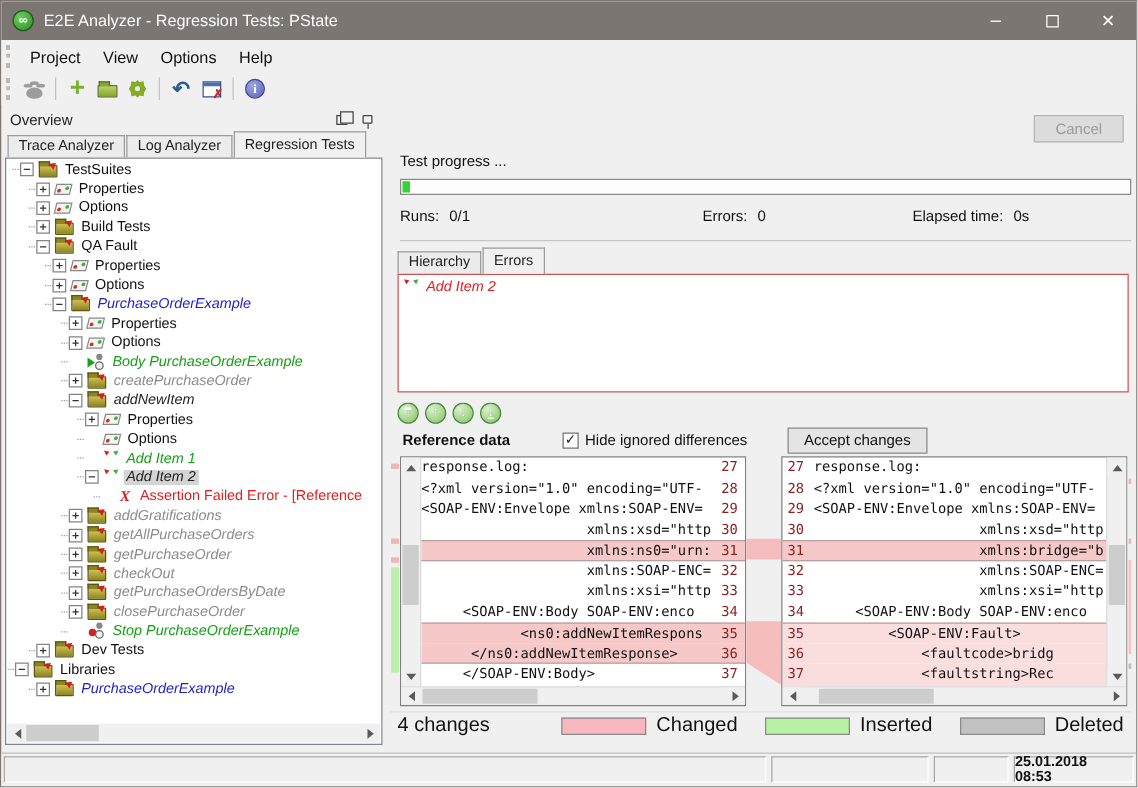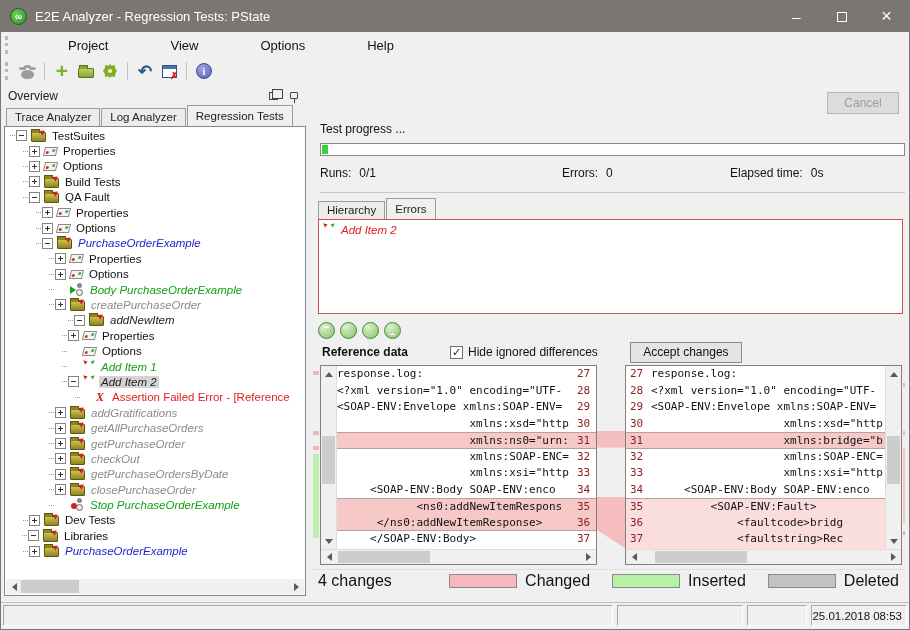--- a/index.html
+++ b/index.html
@@ -8,21 +8,21 @@
 
   
   .titlebar { height:31px; background:#7b7672; color:#fff; display:flex; align-items:center; flex:none; }
   .app-icon { width:17px; height:17px; border-radius:50%; background:radial-gradient(circle at 35% 35%, #6ecf5a, #2e8b2e); border:1px solid #1e5e1e; color:#fff; font-size:10px; font-weight:bold; display:flex; align-items:center; justify-content:center; margin:0 8px 0 9px; }
   .title-text { font-size:13px; }
   .tb-spacer { flex:1; }
   .cap-btn { width:45px; height:31px; display:flex; align-items:center; justify-content:center; color:#fff; font-size:15px; }
   .cap-max-glyph { width:10px; height:10px; border:1px solid #fff; }
 
   
-  .menubar { height:26px; display:flex; align-items:center; background:#f0f0f0; flex:none;gap:44px; }
+  .menubar { height:26px; display:flex; align-items:center; background:#f0f0f0; flex:none; }
   .grip { width:5px; height:18px; border-left:3px dotted #b9b9b9; margin:0 5px 0 4px; }
   .menu-item { font-size:13px; color:#111; padding:4px 9px; }
   .toolbar { height:26px; display:flex; align-items:center; background:#f0f0f0; flex:none; }
   .tb-sep { width:1px; height:18px; background:#c3c3c3; margin:0 5px; }
   .tbi { width:22px; height:20px; display:flex; align-items:center; justify-content:center; position:relative; margin:0 1px; }
   .tb-paw { width:13px; height:9px; background:#9c9c9c; border-radius:50% 50% 45% 45%; margin-top:7px; box-shadow:-5px -6px 0 -3px #9c9c9c, 0 -8px 0 -3px #9c9c9c, 5px -6px 0 -3px #9c9c9c; }
   .tb-add { color:#7cb232; font-size:21px; font-weight:bold; line-height:18px; }
   .tb-open { width:16px; height:10px; background:linear-gradient(#b9d36a,#86a62c); border:1px solid #5d7518; border-radius:1px; position:relative; margin-top:4px; }
   .tb-open::before { content:""; position:absolute; top:-4px; left:0; width:7px; height:3px; background:#86a62c; border:1px solid #5d7518; border-bottom:none; }
   .gear-shape { width:14px; height:14px; background:#85ad23; clip-path:polygon(50% 0,62% 12%,85% 7%,88% 32%,100% 50%,88% 68%,85% 93%,62% 88%,50% 100%,38% 88%,15% 93%,12% 68%,0 50%,12% 32%,15% 7%,38% 12%); position:relative; }
@@ -144,21 +144,21 @@
   .bb { border-bottom:1px solid #b8a0a0; }
   .pane .hscroll2 { height:15px; flex:none; background:#f0f0f0; border-top:1px solid #dcdcdc; display:flex; align-items:center; }
   .gutter { width:28px; flex:none; background:#f0f0f0; }
   .legend-row { display:flex; align-items:center; height:22px; flex:none; font-size:16px; color:#111; padding:0 6px; border-top:1px solid #e0e0e0; margin-top:4px; }
   .legend-items { margin-left:auto; display:flex; align-items:center; }
   .sw { width:68px; height:14px; border:1px solid #8a8a8a; margin:0 8px 0 22px; }
   
   .statusbar { height:27px; flex:none; border-top:1px solid #c0c0c0; display:flex; align-items:stretch; padding:2px 2px 3px 2px; background:#f0f0f0; }
   .sb-cell { border:1px solid; border-color:#a8a8a8 #ffffff #ffffff #a8a8a8; margin-right:4px; }
   .sb-c1 { width:610px; } .sb-c2 { width:126px; } .sb-c3 { width:60px; }
-  .sb-c4 { flex:1; margin-right:0; font-size:11.5px; color:#111; display:flex; align-items:center; justify-content:flex-end; padding-right:4px; }
+  .sb-c4 { flex:1; margin-right:0; font-size:11.5px; color:#111; display:flex; align-items:center; justify-content:flex-end; padding-right:4px;font-weight:bold; }
 </style>
 </head>
 <body>
 
 <div class="window">
 
   <div class="titlebar">
     <div class="app-icon">∞</div>
     <div class="title-text">E2E Analyzer - Regression Tests: PState</div>
     <div class="tb-spacer"></div>
@@ -286,21 +286,21 @@
               <span class="exp-sp"></span>
               <span class="ti ti-start"></span>
               <span class="lbl st-green">Body PurchaseOrderExample</span>
             </div>
             <div class="tree-row" style="padding-left:43px">
               <span class="stub"></span>
               <span class="exp plus"></span>
               <span class="ti ti-suite"></span>
               <span class="lbl st-gray">createPurchaseOrder</span>
             </div>
-            <div class="tree-row" style="padding-left:62px">
+            <div class="tree-row" style="padding-left:43px">
               <span class="stub"></span>
               <span class="exp minus"></span>
               <span class="ti ti-suite"></span>
               <span class="lbl st-bitalic">addNewItem</span>
             </div>
             <div class="tree-row" style="padding-left:56px">
               <span class="stub"></span>
               <span class="exp plus"></span>
               <span class="ti ti-prop"></span>
               <span class="lbl st-black">Properties</span>
@@ -370,21 +370,21 @@
               <span class="exp-sp"></span>
               <span class="ti ti-stop"></span>
               <span class="lbl st-green">Stop PurchaseOrderExample</span>
             </div>
             <div class="tree-row" style="padding-left:17px">
               <span class="stub"></span>
               <span class="exp plus"></span>
               <span class="ti ti-suite"></span>
               <span class="lbl st-black">Dev Tests</span>
             </div>
-            <div class="tree-row" style="padding-left:16px">
+            <div class="tree-row" style="padding-left:0">
               <span class="stub"></span>
               <span class="exp minus"></span>
               <span class="ti ti-suite"></span>
               <span class="lbl st-black">Libraries</span>
             </div>
             <div class="tree-row" style="padding-left:17px">
               <span class="stub"></span>
               <span class="exp plus"></span>
               <span class="ti ti-suite"></span>
               <span class="lbl st-blue">PurchaseOrderExample</span>

